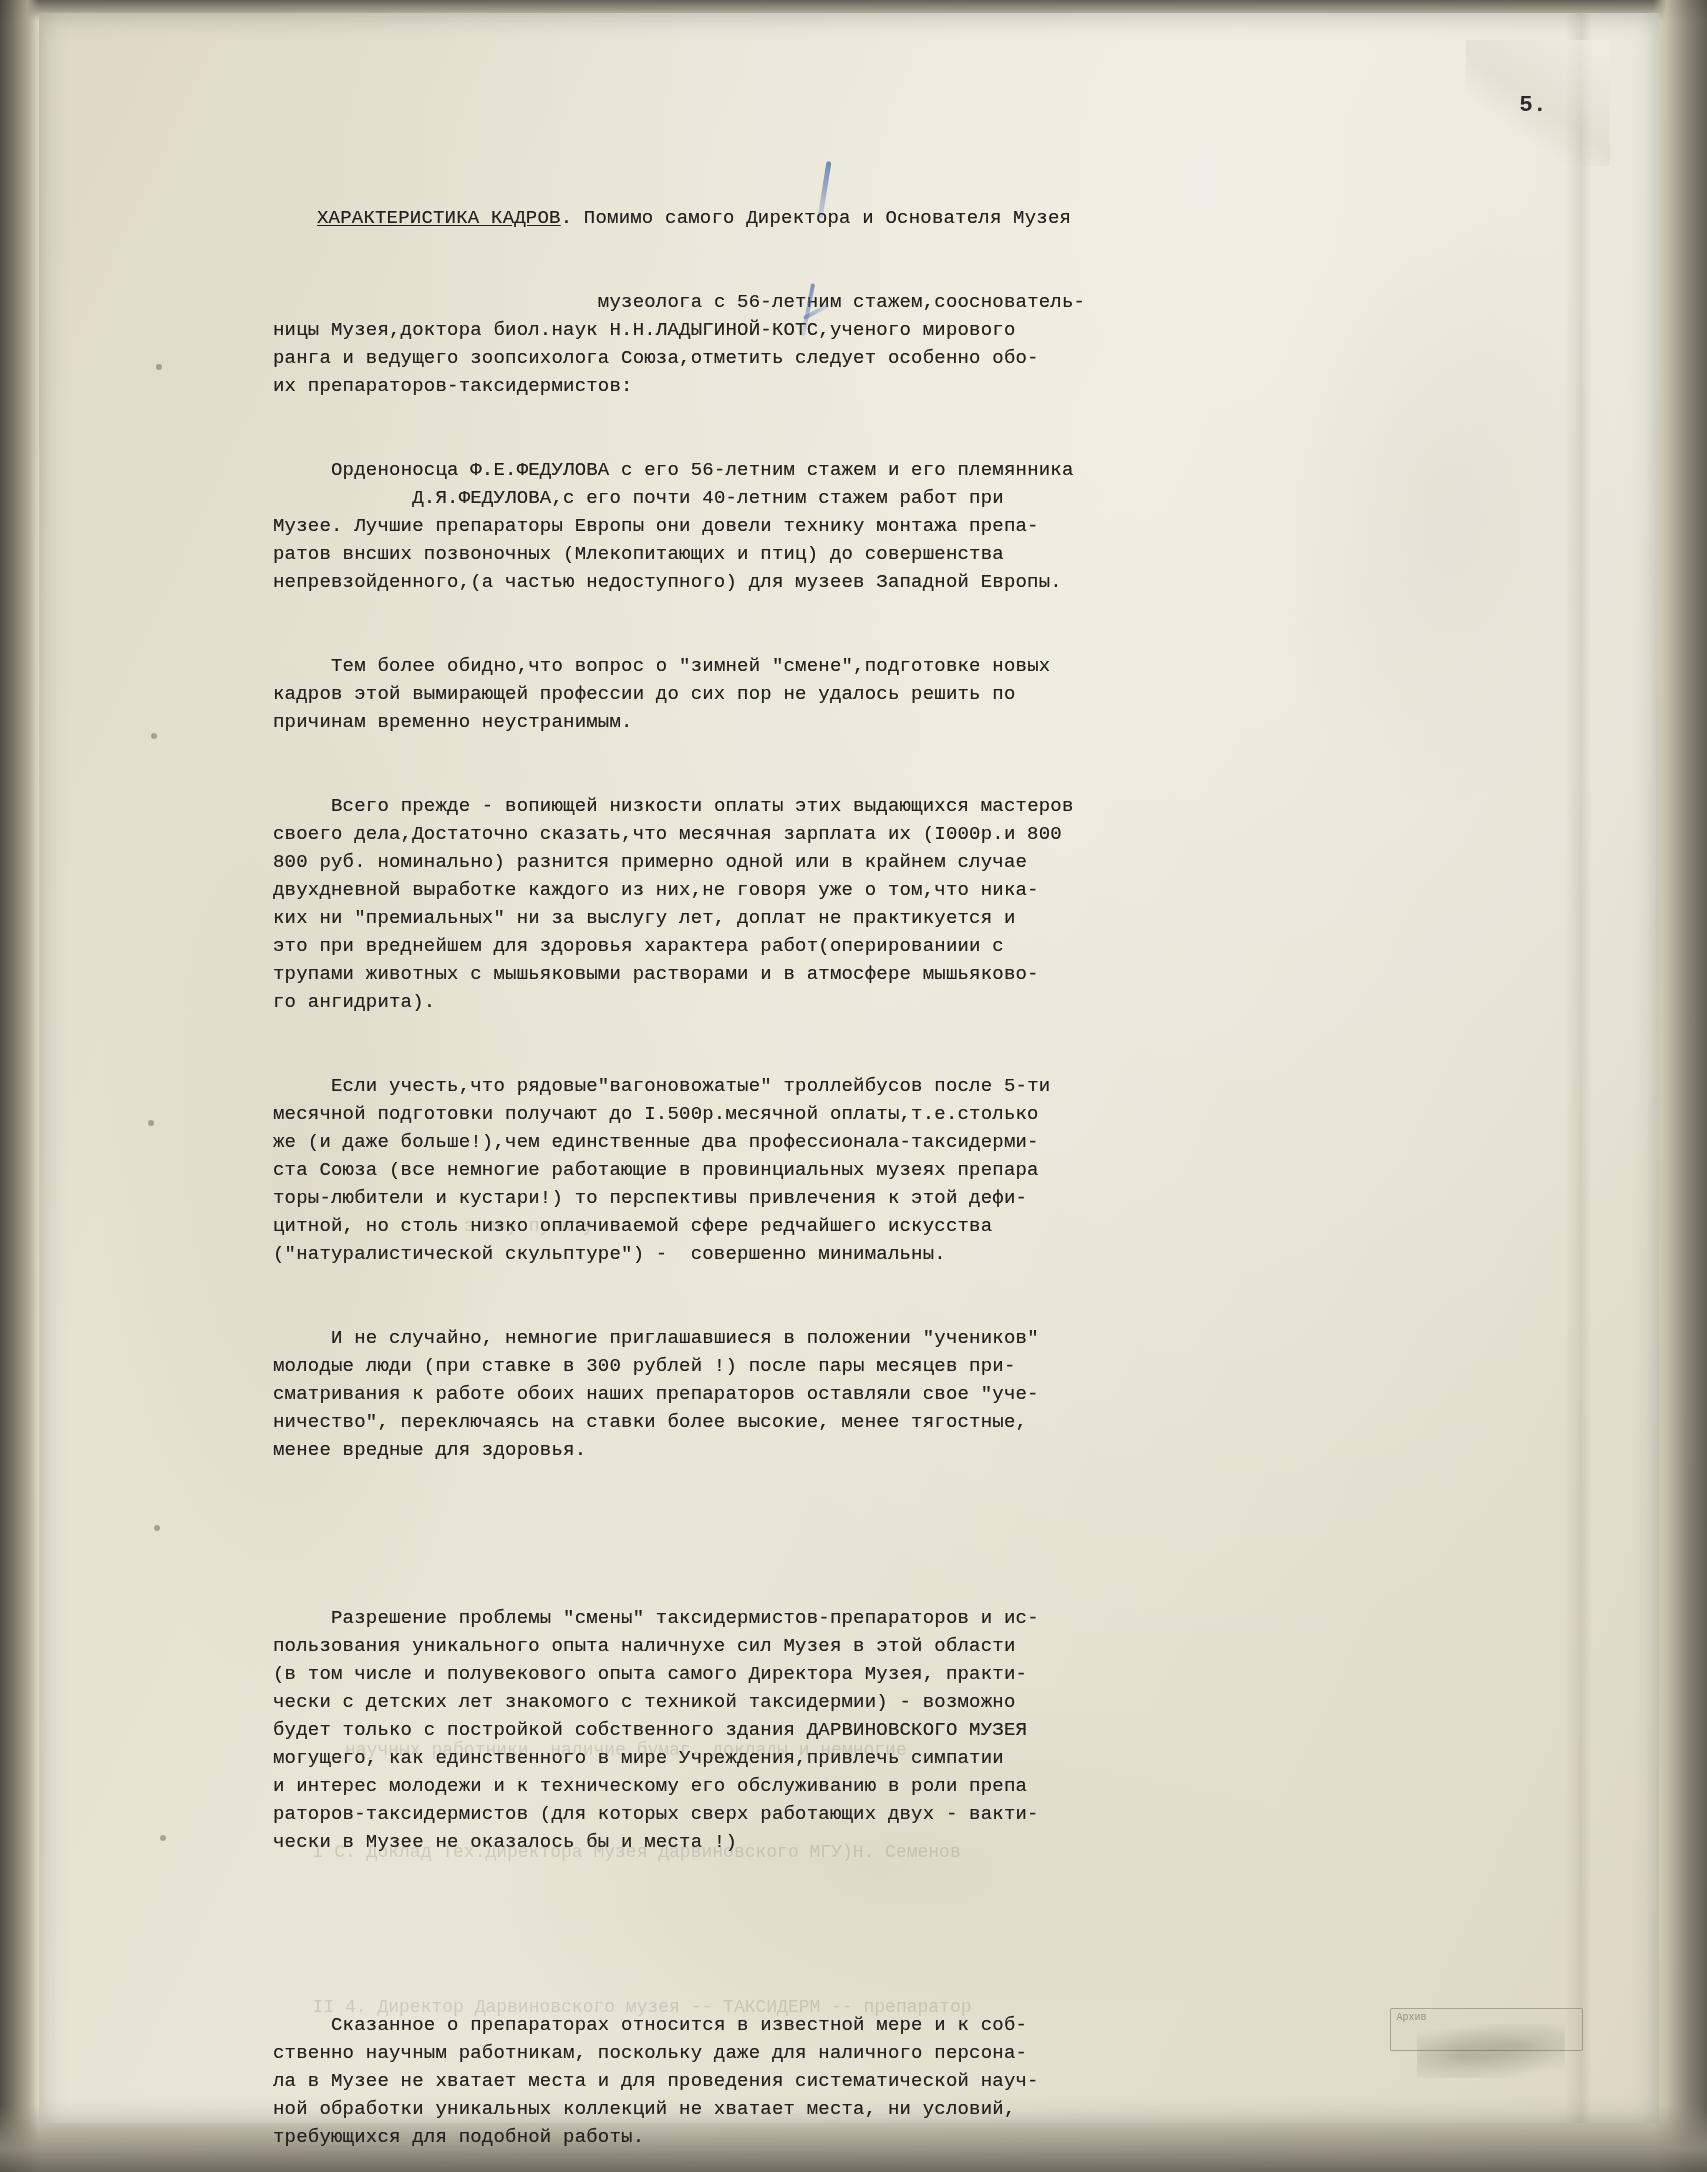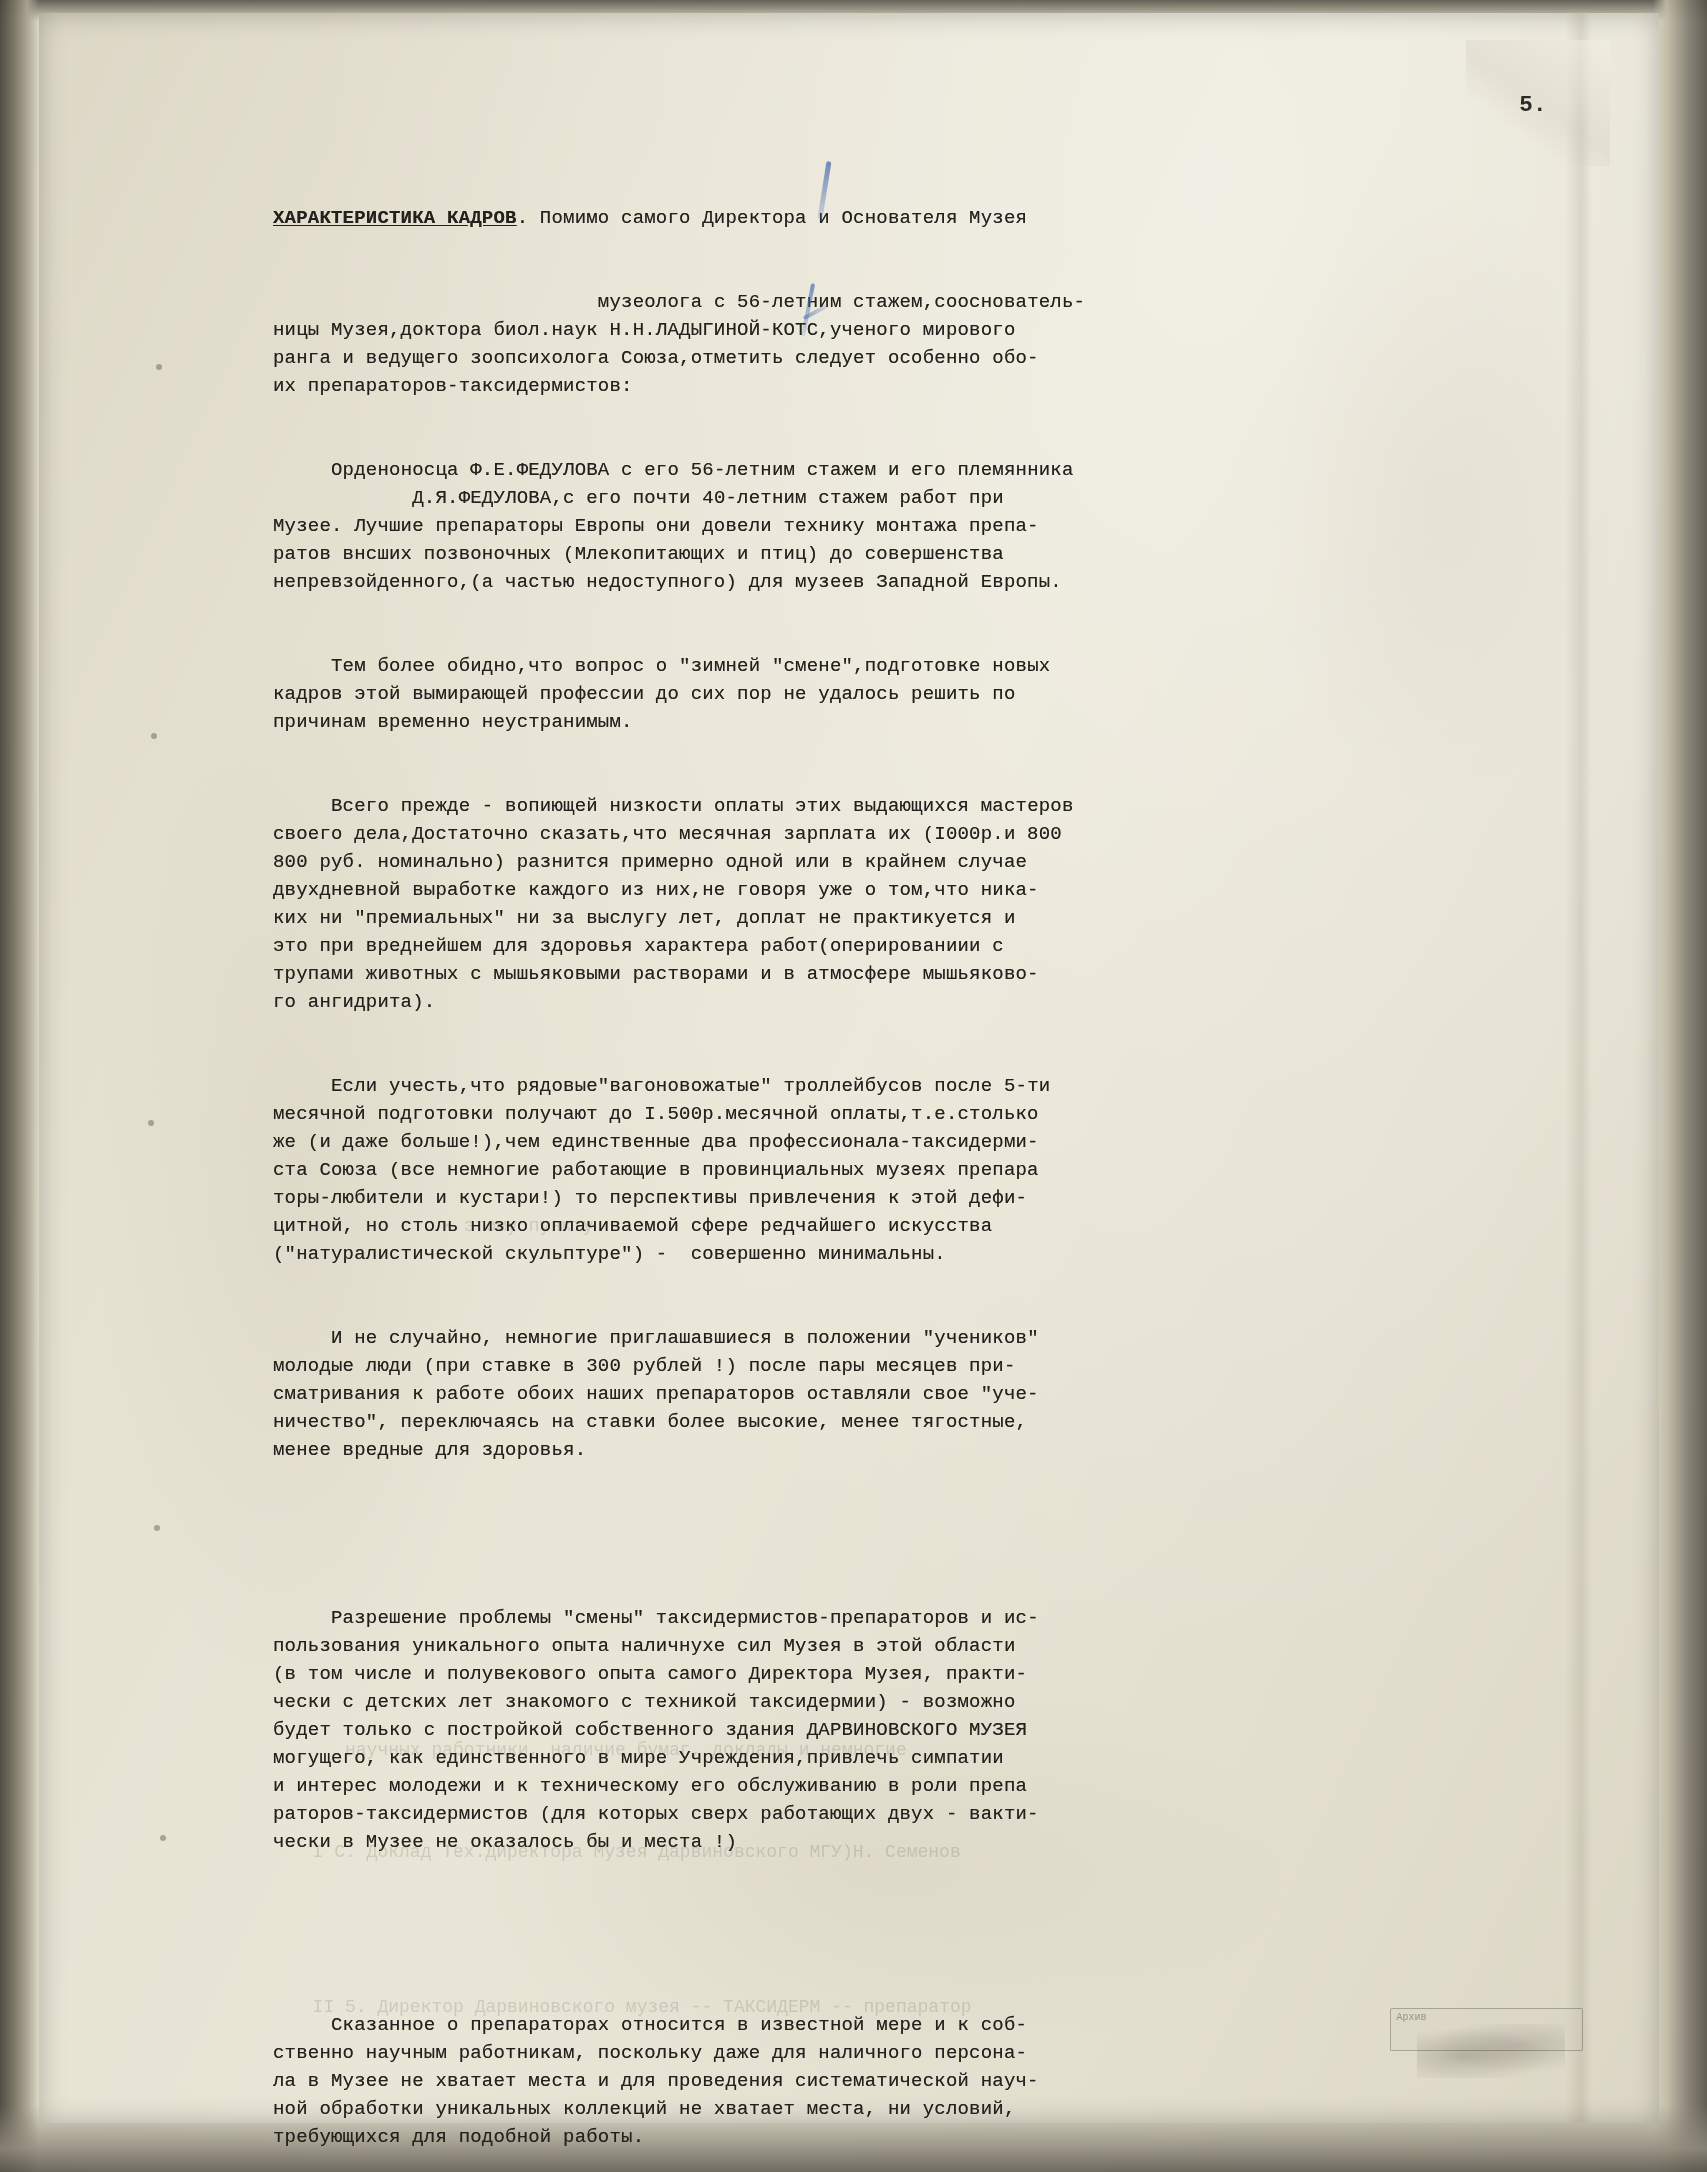--- a/index.html
+++ b/index.html
@@ -105,21 +105,21 @@
     white-space: pre-wrap;
     text-shadow: 0 0 0.5px rgba(40,38,32,0.55);
   }
   .para {
     margin: 0 0 0 0;
     white-space: pre-wrap;
   }
   .gap-md { height: 28px; }
   .gap-lg { height: 43px; }
   .u { text-decoration: underline; text-underline-offset: 2.2px; }
-  .bold { font-weight: 700; }
+  .bold { font-weight: 400; margin-left: 44px; }
 
   
   .pen-mark {
     position: absolute;
     background: transparent;
     pointer-events: none;
   }
   .pen-1 {
     left: 783px; top: 148px; width: 4.5px; height: 58px;
     background: linear-gradient(180deg, rgba(70,105,170,0.75), rgba(70,105,170,0.2));
@@ -257,21 +257,21 @@
 ла в Музее не хватает места и для проведения систематической науч-
 ной обработки уникальных коллекций не хватает места, ни условий,
 требующихся для подобной работы.</div>
       
       
     </div>
 
     <div class="bleed bleed-1">              к этому пункту</div>
     <div class="bleed bleed-3">     научных работники, наличие бумаг, доклады и немногие</div>
     <div class="bleed bleed-5">  I С. Доклад Тех.Директора Музея Дарвиновского МГУ)Н. Семенов</div>
-    <div class="bleed bleed-6">  II 5. Директор Дарвиновского музея -- ТАКСИДЕРМ -- препаратор</div>
+    <div class="bleed bleed-6">  II 4. Директор Дарвиновского музея -- ТАКСИДЕРМ -- препаратор</div>
 
     <div class="pen-mark pen-1"></div>
     <div class="pen-mark pen-2"></div>
     <div class="pen-mark pen-3"></div>
 
     <div class="stamp-box">Архив</div>
     <div class="stamp-scribble"></div>
   </div>
 </div>
 

